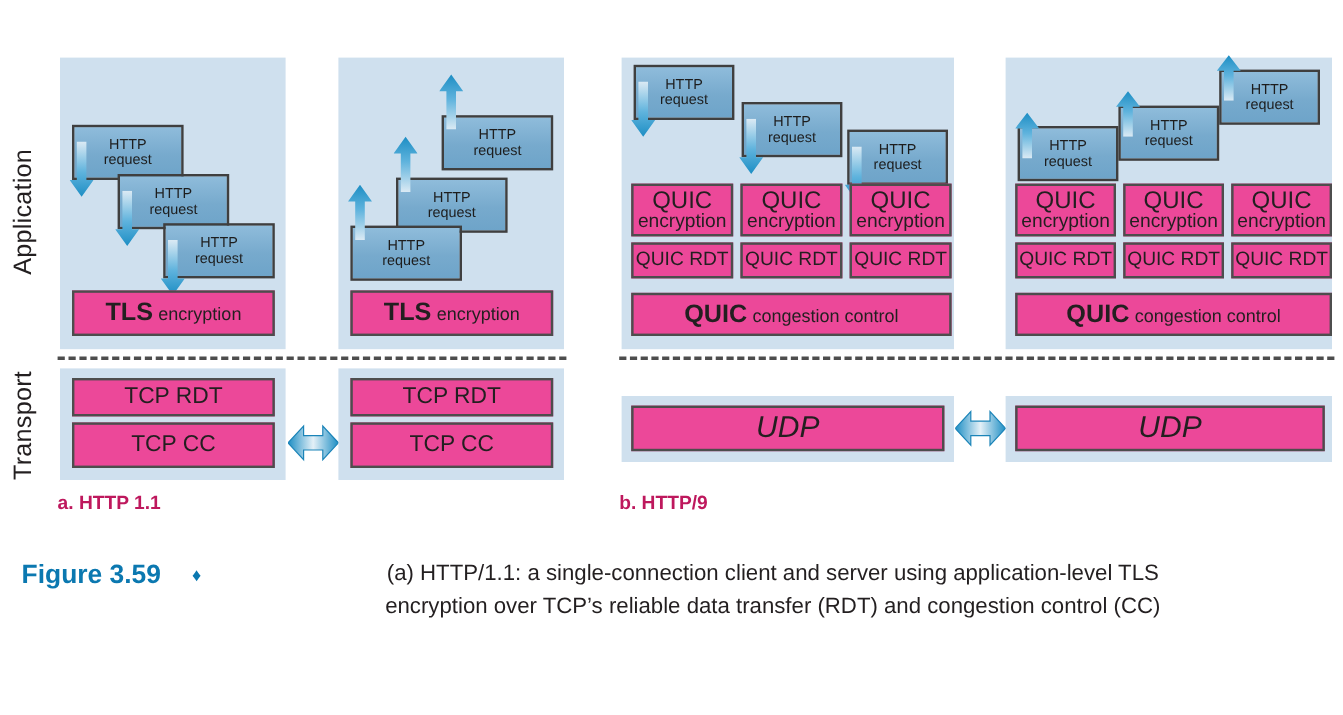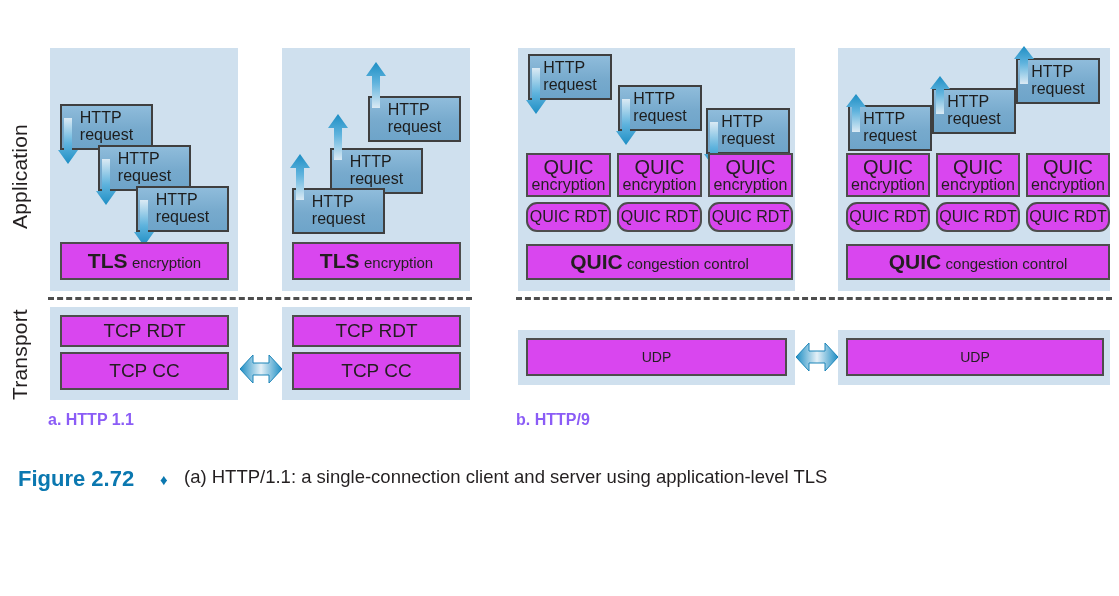--- a/index.html
+++ b/index.html
@@ -19,72 +19,72 @@
     color:#231f20;text-align:center;
     white-space:nowrap;
   }
 
   
   .panel{position:absolute;background:#cfe0ee;}
 
   
   .pbox{
     position:absolute;
-    background:#d946ef;
+    background:#ec4899;
     border:2px solid #4d4d4d;
     box-sizing:border-box;
     display:flex;align-items:center;justify-content:center;
     text-align:center;line-height:1.02;
   }
   .pbox .big{font-size:21px;font-weight:bold;}
   .pbox .small{font-size:15px;}
   .pbox .t1{font-size:20px;display:block;}
   .pbox .t2{font-size:16px;display:block;margin-top:-1px;}
-  .pbox.single{font-size:16px;border-radius:11px;}
-  .pbox.udp{font-size:14px;}
+  .pbox.single{font-size:16px;}
+  .pbox.udp{font-size:25px;font-style:italic;}
   .pbox.tcp{font-size:19px;}
 
   
   .httpbox{
     position:absolute;
     background:linear-gradient(180deg,#8fbcdb 0%,#77aacd 55%,#6ea4c9 100%);
     border:2px solid #3f3f3f;
     box-sizing:border-box;
     display:flex;align-items:center;justify-content:center;
-    font-size:16px;line-height:1.05;
+    font-size:12px;line-height:1.05;text-align:center;
     color:#1d1d1d;
   }
   .httpbox span{display:block;}
 
   
   .arrow{position:absolute;}
   .arrow svg{display:block;}
 
   
   .divider{
     position:absolute;height:0;
     border-top:3px dashed #4d4d4d;
   }
 
   
   .subcap{
-    position:absolute;font-size:16px;font-weight:bold;color:#8b5cf6;
+    position:absolute;font-size:16px;font-weight:bold;color:#be185d;
     white-space:nowrap;
   }
 
   
   .figlabel{
     position:absolute;font-size:22px;font-weight:bold;color:#0b78b0;
     white-space:nowrap;
   }
   .figdiamond{position:absolute;font-size:15px;color:#0b78b0;}
   .captext{
     position:absolute;font-size:18.5px;line-height:27.5px;color:#231f20;
   }
-  .captext div{white-space:nowrap;}
+  .captext div{white-space:nowrap;text-align:center;}
 </style>
 </head>
 <body>
 
 <div class="fig">
 
   <div class="axis-label" style="left:8px;top:62px;height:230px;">Application</div>
   <div class="axis-label" style="left:8px;top:305px;height:100px;">Transport</div>
 
   <div class="panel" style="left:50px;top:48px;width:188px;height:243px;"></div>
@@ -359,19 +359,20 @@
 
   <div class="arrow" style="left:796px;top:340px;">
     <svg width="42" height="34" viewBox="0 0 42 34">
       <path d="M0 17 L13 3 V11 H29 V3 L42 17 L29 31 V23 H13 V31 Z" fill="url(#gh1)" stroke="#1b84b8" stroke-width="1"></path>
     </svg>
   </div>
 
   <div class="subcap" style="left:48px;top:411px;">a.  HTTP 1.1</div>
   <div class="subcap" style="left:516px;top:411px;">b.  HTTP/9</div>
 
-  <div class="figlabel" style="left:18px;top:466px;">Figure 2.72</div>
+  <div class="figlabel" style="left:18px;top:466px;">Figure 3.59</div>
   <div class="figdiamond" style="left:160px;top:471px;">♦</div>
   <div class="captext" style="left:184px;top:463px;width:920px;">
     <div>(a) HTTP/1.1: a single-connection client and server using application-level TLS</div>
+    <div>encryption over TCP’s reliable data transfer (RDT) and congestion control (CC)</div>
   </div>
 
 </div>
 
 </body></html>

